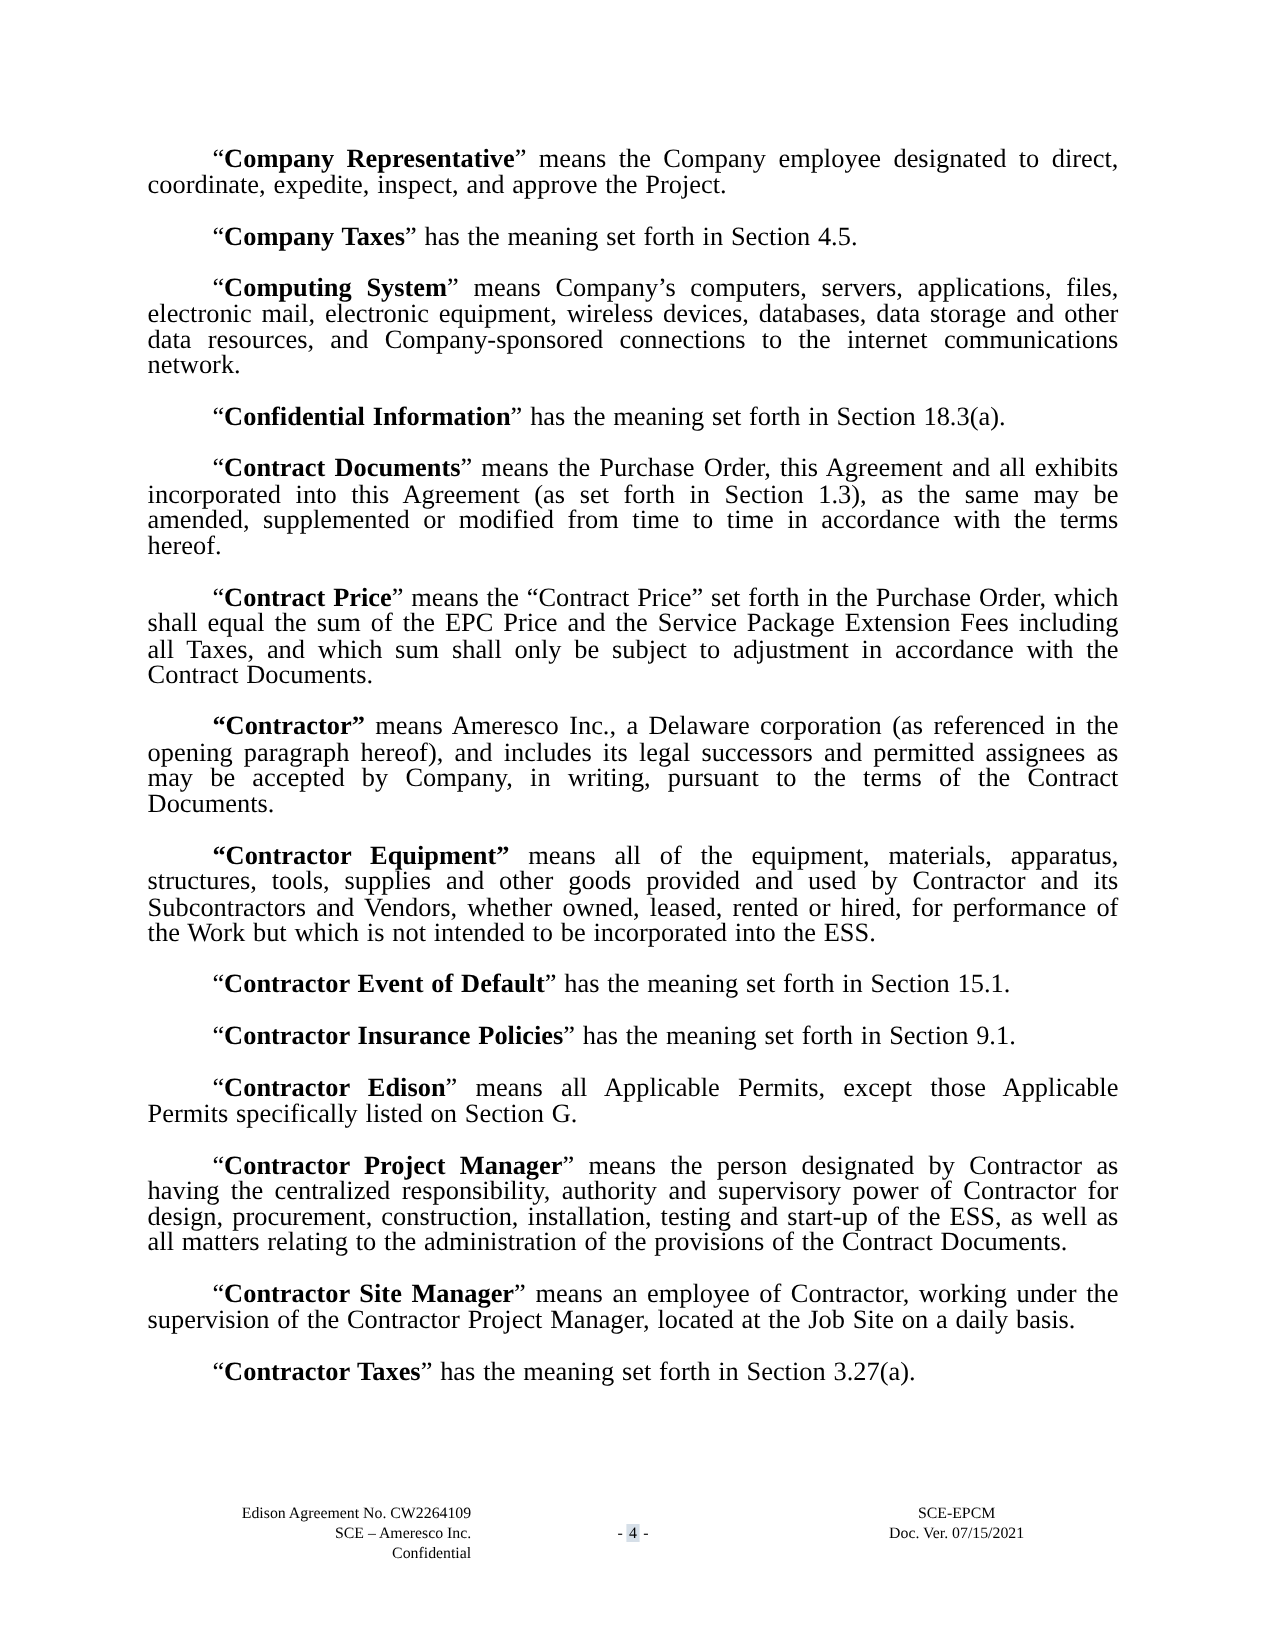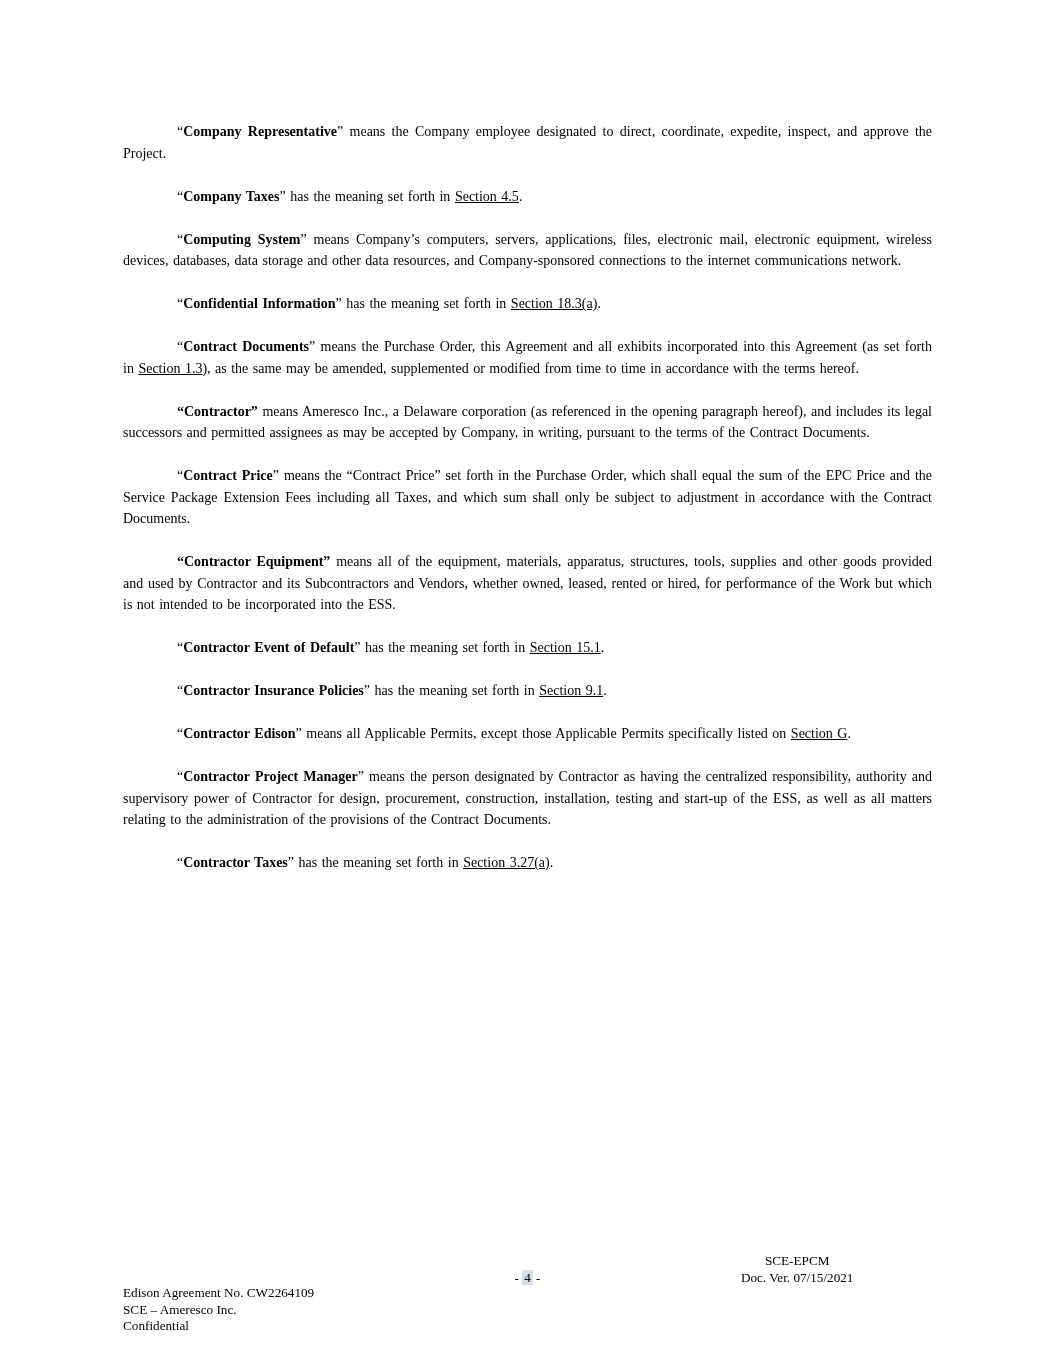--- a/index.html
+++ b/index.html
@@ -15,63 +15,64 @@
     font-family:"Liberation Serif", serif;
     position:relative;
     overflow:hidden;
   }
   .content{
     position:absolute;
     left:123px;top:121px;width:809px;
   }
   .para{
     margin:0 0 21.5px 0;
-    font-size:14px;
+    font-size:22px;
     line-height:21.5px;
     text-align:justify;
     text-align-last:left;
     text-indent:54px;
     word-spacing:1px;
   }
   .para:last-child{margin-bottom:0;}
   .b{font-weight:bold;}
-  .u{text-decoration:underline;}
+  .u{}
   .footer{
     position:absolute;
     left:123px;top:1253px;width:809px;
     display:flex;
     font-size:13.2px;
     line-height:16.5px;
   }
-  .f-left{flex:1;text-align:left;margin-top:32px;}
+  .f-left{flex:1;text-align:right;}
   .f-center{flex:1;text-align:center;padding-top:16.5px;}
   .f-right{flex:1;text-align:center;}
   .pg{
     background:var(--field-shading);
     padding:0 2px;
   }
 </style>
 </head>
 <body>
 
 <div class="page">
 
   <main class="content" id="paragraphs">
       <p class="para"><span>“</span><span class="b">Company Representative</span><span>” means the Company employee designated to direct, coordinate, expedite, inspect, and approve the Project.</span></p>
       <p class="para"><span>“</span><span class="b">Company Taxes</span><span>” has the meaning set forth in </span><span class="u">Section 4.5</span><span>.</span></p>
       <p class="para"><span>“</span><span class="b">Computing System</span><span>” means Company’s computers, servers, applications, files, electronic mail, electronic equipment, wireless devices, databases, data storage and other data resources, and Company-sponsored connections to the internet communications network.</span></p>
       <p class="para"><span>“</span><span class="b">Confidential Information</span><span>” has the meaning set forth in </span><span class="u">Section 18.3(a)</span><span>.</span></p>
       <p class="para"><span>“</span><span class="b">Contract Documents</span><span>” means the Purchase Order, this Agreement and all exhibits incorporated into this Agreement (as set forth in </span><span class="u">Section 1.3</span><span>), as the same may be amended, supplemented or modified from time to time in accordance with the terms hereof.</span></p>
+      <p class="para"><span>“</span><span class="b">Contract Price</span><span>” means the “Contract Price” set forth in the Purchase Order, which shall equal the sum of the EPC Price and the Service Package Extension Fees including all Taxes, and which sum shall only be subject to adjustment in accordance with the Contract Documents.</span></p>
       <p class="para"><span class="b">“Contractor”</span><span> means Ameresco Inc., a Delaware corporation (as referenced in the opening paragraph hereof), and includes its legal successors and permitted assignees as may be accepted by Company, in writing, pursuant to the terms of the Contract Documents.</span></p>
-      <p class="para"><span>“</span><span class="b">Contract Price</span><span>” means the “Contract Price” set forth in the Purchase Order, which shall equal the sum of the EPC Price and the Service Package Extension Fees including all Taxes, and which sum shall only be subject to adjustment in accordance with the Contract Documents.</span></p>
       <p class="para"><span class="b">“Contractor Equipment”</span><span> means all of the equipment, materials, apparatus, structures, tools, supplies and other goods provided and used by Contractor and its Subcontractors and Vendors, whether owned, leased, rented or hired, for performance of the Work but which is not intended to be incorporated into the ESS.</span></p>
       <p class="para"><span>“</span><span class="b">Contractor Event of Default</span><span>” has the meaning set forth in </span><span class="u">Section 15.1</span><span>.</span></p>
       <p class="para"><span>“</span><span class="b">Contractor Insurance Policies</span><span>” has the meaning set forth in </span><span class="u">Section 9.1</span><span>.</span></p>
       <p class="para"><span>“</span><span class="b">Contractor Edison</span><span>” means all Applicable Permits, except those Applicable Permits specifically listed on </span><span class="u">Section G</span><span>.</span></p>
       <p class="para"><span>“</span><span class="b">Contractor Project Manager</span><span>” means the person designated by Contractor as having the centralized responsibility, authority and supervisory power of Contractor for design, procurement, construction, installation, testing and start-up of the ESS, as well as all matters relating to the administration of the provisions of the Contract Documents.</span></p>
+      <p class="para"><span>“</span><span class="b">Contractor Site Manager</span><span>” means an employee of Contractor, working under the supervision of the Contractor Project Manager, located at the Job Site on a daily basis.</span></p>
       <p class="para"><span>“</span><span class="b">Contractor Taxes</span><span>” has the meaning set forth in </span><span class="u">Section 3.27(a)</span><span>.</span></p>
     </main>
 
   <footer class="footer">
     <div class="f-left" id="footer-left">
         <div>Edison Agreement No. CW2264109</div>
         <div>SCE – Ameresco Inc.</div>
         <div>Confidential</div>
       </div>
     <div class="f-center"><span>- </span><span class="pg">4</span><span> -</span></div>

